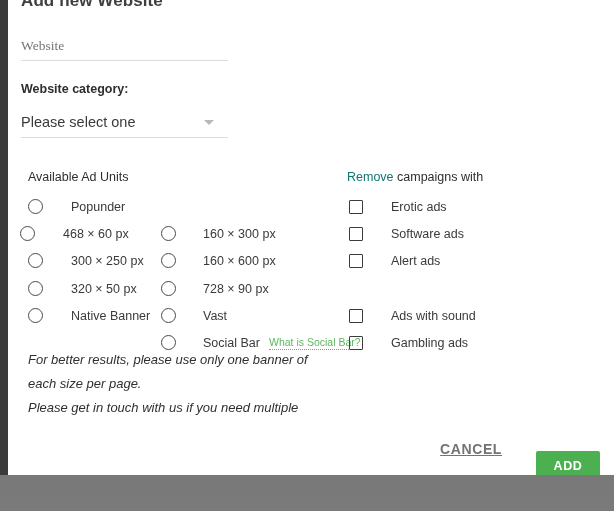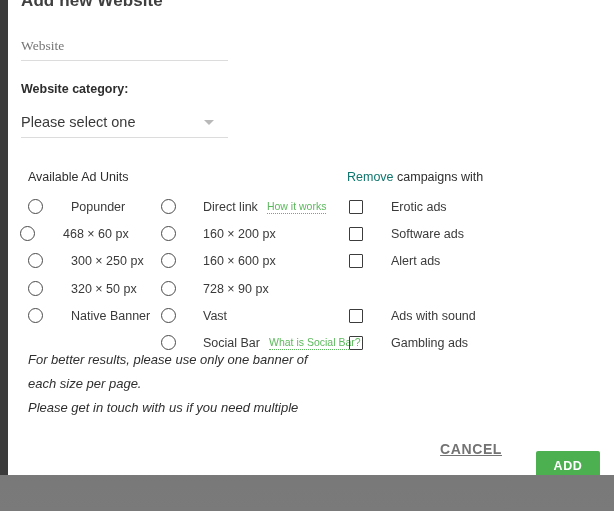--- a/index.html
+++ b/index.html
@@ -285,28 +285,23 @@
       </div>
       <div class="opt col-a" style="left:20px; top:274px;">
         <span class="radio"></span>
         <span class="opt-label">320 × 50 px</span>
       </div>
       <div class="opt col-a" style="left:20px; top:301px;">
         <span class="radio"></span>
         <span class="opt-label">Native Banner</span>
       </div>
 
-      <div class="opt col-b" style="left:153px; top:192px;">
-        <span class="radio"></span>
-        <span class="opt-label">Direct link</span>
-        <span class="glink">How it works</span>
-      </div>
       <div class="opt col-b" style="left:153px; top:219px;">
         <span class="radio"></span>
-        <span class="opt-label">160 × 200 px</span>
+        <span class="opt-label">160 × 300 px</span>
       </div>
       <div class="opt col-b" style="left:153px; top:246px;">
         <span class="radio"></span>
         <span class="opt-label">160 × 600 px</span>
       </div>
       <div class="opt col-b" style="left:153px; top:274px;">
         <span class="radio"></span>
         <span class="opt-label">728 × 90 px</span>
       </div>
       <div class="opt col-b" style="left:153px; top:301px;">

